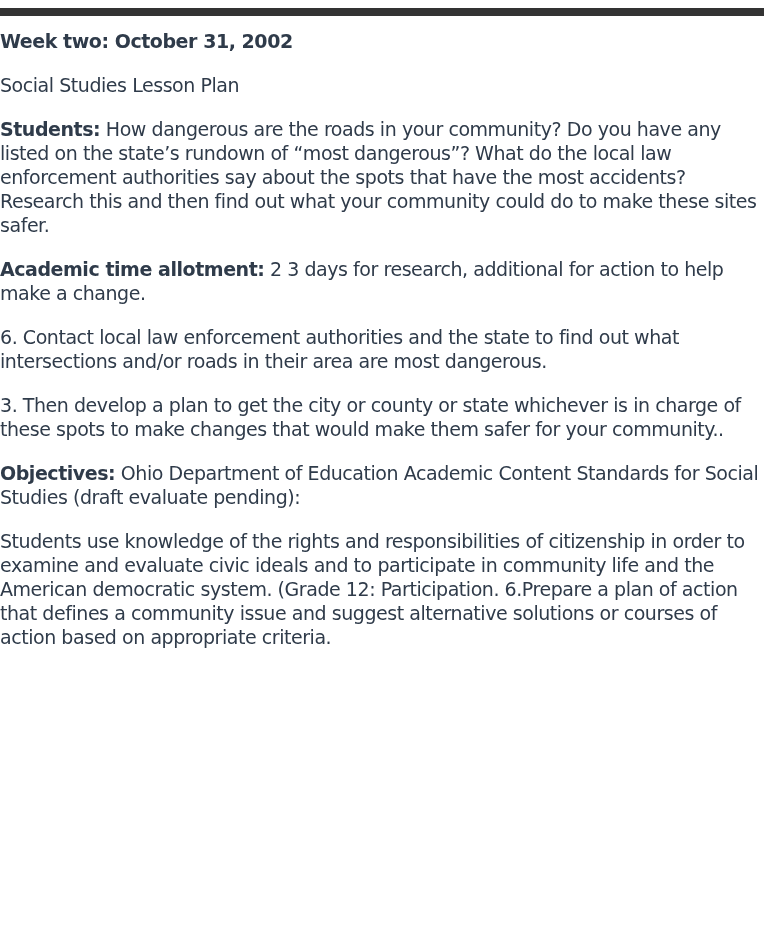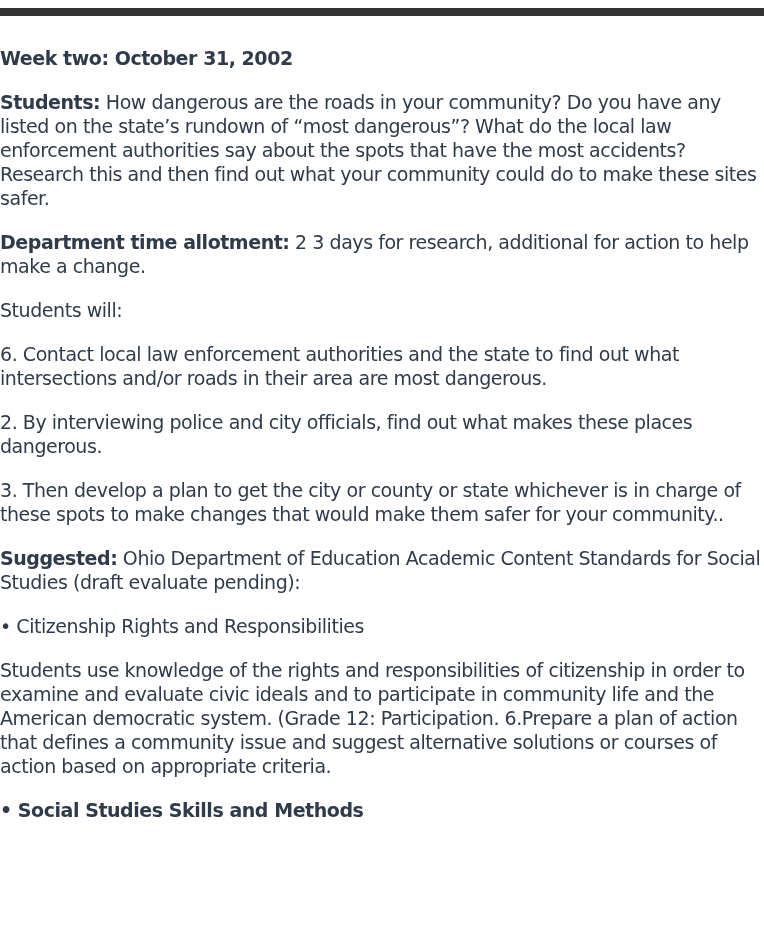--- a/index.html
+++ b/index.html
@@ -21,50 +21,47 @@
       position: absolute;
       left: 0;
       top: 8px;
       width: 764px;
       height: 8px;
       background: #333333;
     }
     .content {
       position: absolute;
       left: 0;
-      top: 46px;
+      top: 29px;
       width: 764px;
       letter-spacing: -0.45px;
     }
     p {
       margin: 0 0 20px 0;
       padding: 0;
     }
     .b { font-weight: bold; }
   </style>
 </head>
 <body>
 
 <div class="top-bar"></div>
 
 <div class="content">
   <p class="b">Week two: October 31, 2002</p>
 
+  <p>Social Studies Lesson Plan</p>
 
   <p><span class="b">Students:</span><span> How dangerous are the roads in your community? Do you have any listed on the state’s rundown of “most dangerous”? What do the local law enforcement authorities say about the spots that have the most accidents? Research this and then find out what your community could do to make these sites safer.</span></p>
 
-  <p><span class="b">Department time allotment:</span><span> 2 3 days for research, additional for action to help make a change.</span></p>
+  <p><span class="b">Academic time allotment:</span><span> 2 3 days for research, additional for action to help make a change.</span></p>
 
 
-  <p>Students will:</p>
 
   <p>6. Contact local law enforcement authorities and the state to find out what intersections and/or roads in their area are most dangerous.</p>
-  <p>2. By interviewing police and city officials, find out what makes these places dangerous.</p>
   <p>3. Then develop a plan to get the city or county or state  whichever is in charge of these spots  to make changes that would make them safer for your community..</p>
 
-  <p><span class="b">Suggested:</span><span> Ohio Department of Education Academic Content Standards for Social Studies (draft evaluate pending):</span></p>
+  <p><span class="b">Objectives:</span><span> Ohio Department of Education Academic Content Standards for Social Studies (draft evaluate pending):</span></p>
 
-  <p>• Citizenship Rights and Responsibilities</p>
 
   <p>Students use knowledge of the rights and responsibilities of citizenship in order to examine and evaluate civic ideals and to participate in community life and the American democratic system. (Grade 12: Participation. 6.Prepare a plan of action that defines a community issue and suggest alternative solutions or courses of action based on appropriate criteria.</p>
 
-  <p class="b">• Social Studies Skills and Methods</p>
 </div>
 
 </body></html>

